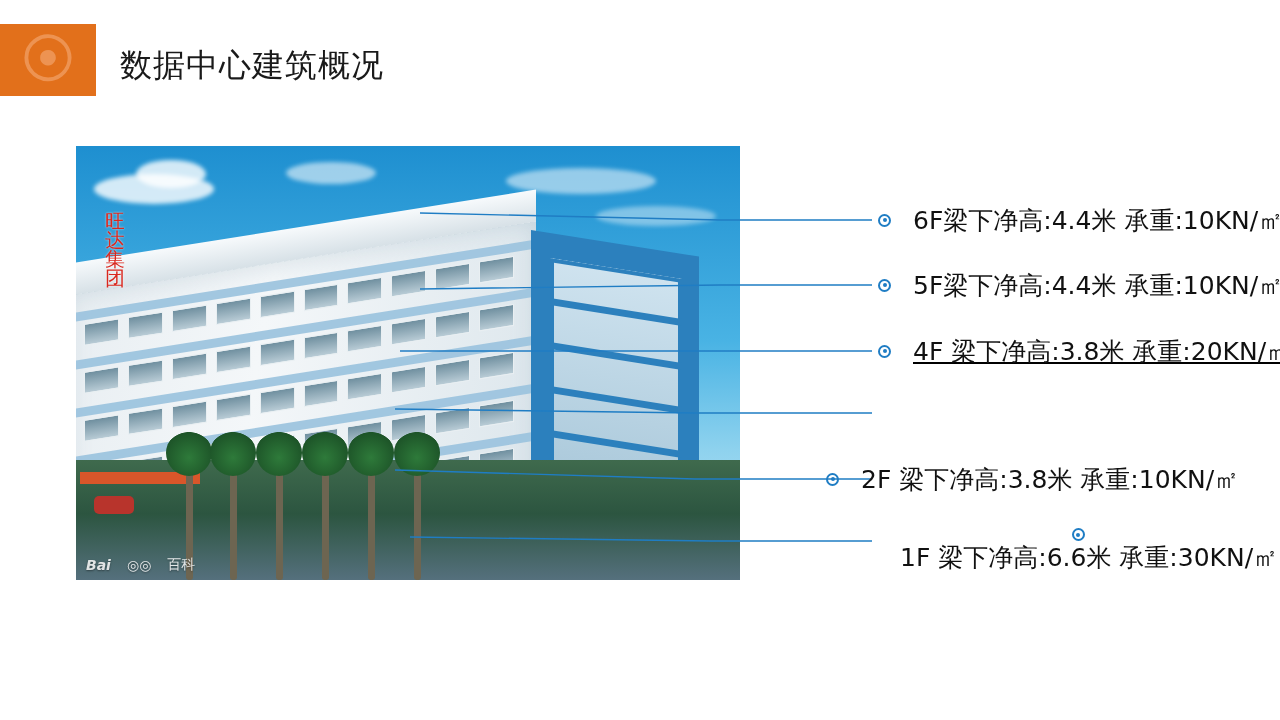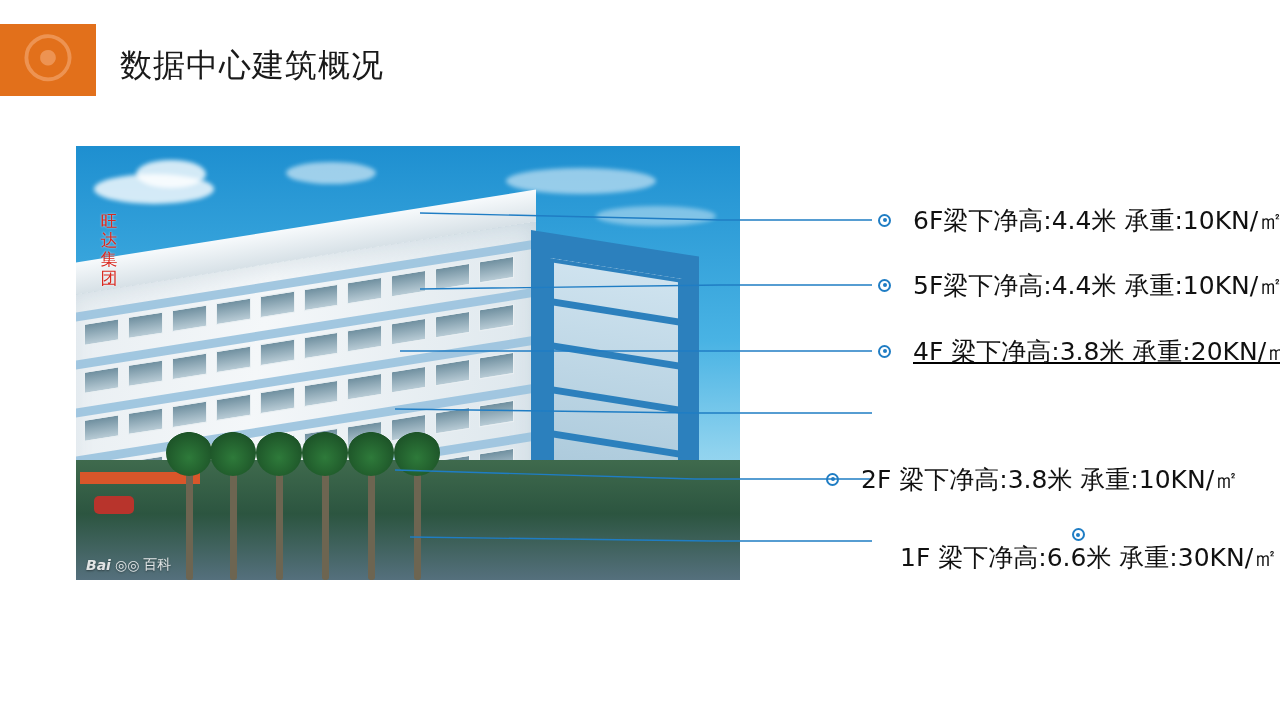--- a/index.html
+++ b/index.html
@@ -195,44 +195,44 @@
     border-radius: 5px;
   }
   .canopy {
     position: absolute;
     left: 4px; bottom: 96px;
     width: 120px; height: 12px;
     background: #d9562a;
   }
   .sign {
     position: absolute;
-    left: 22px;
+    left: 28px;
     top: 62px;
     width: 22px;
     padding: 4px 0;
     background: rgba(190,30,25,.0);
     color: #d9281f;
-    font-size: 17px;
+    font-size: 20px;
     line-height: 19px;
     text-align: center;
     font-family: "DejaVu Sans", sans-serif;
     text-shadow: 0 0 2px rgba(255,255,255,.8);
     letter-spacing: 0;
   }
   .watermark {
     position: absolute;
     left: 10px;
     bottom: 6px;
     color: rgba(255,255,255,.85);
     font-size: 14px;
     font-family: "DejaVu Sans", sans-serif;
     text-shadow: 0 1px 2px rgba(0,0,0,.4);
     display: flex;
     align-items: center;
-    gap: 4px;
+    gap: 16px;
   }
   .watermark .bd {
     font-weight: bold;
     font-style: italic;
   }
 
   
   .callouts {
     position: absolute;
     left: 0; top: 0;

